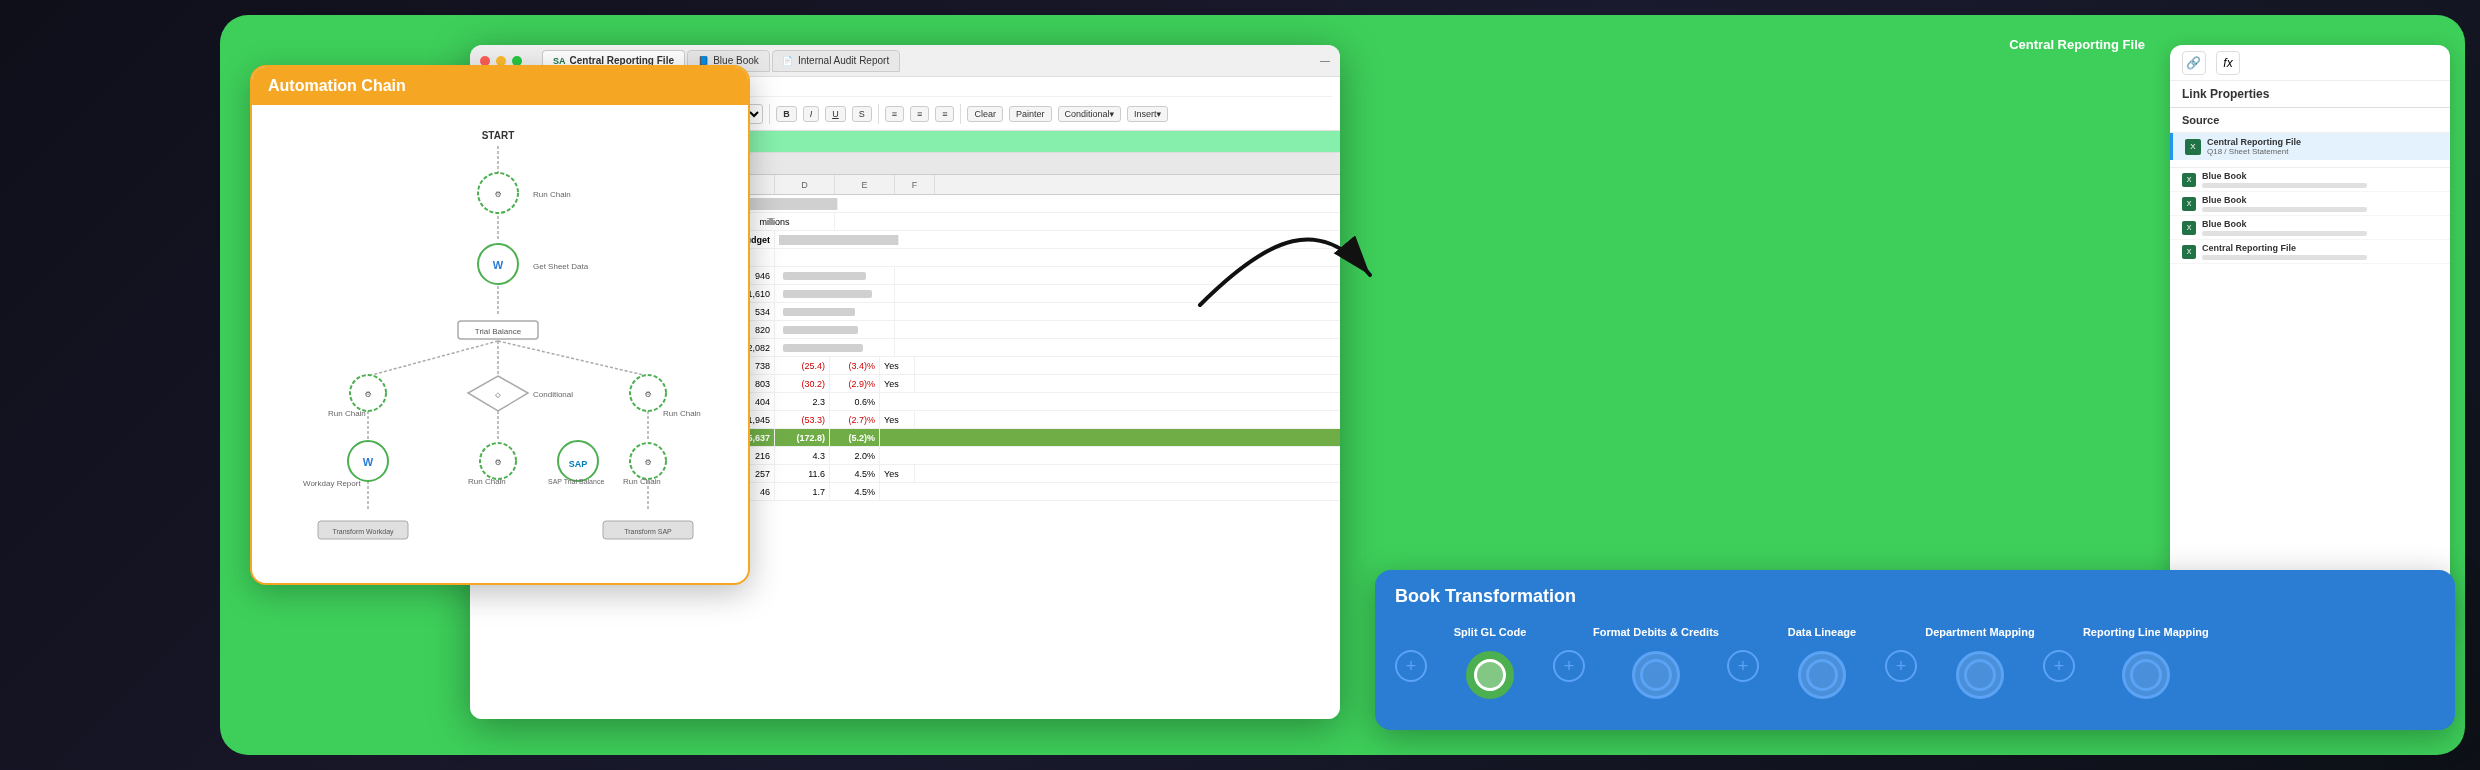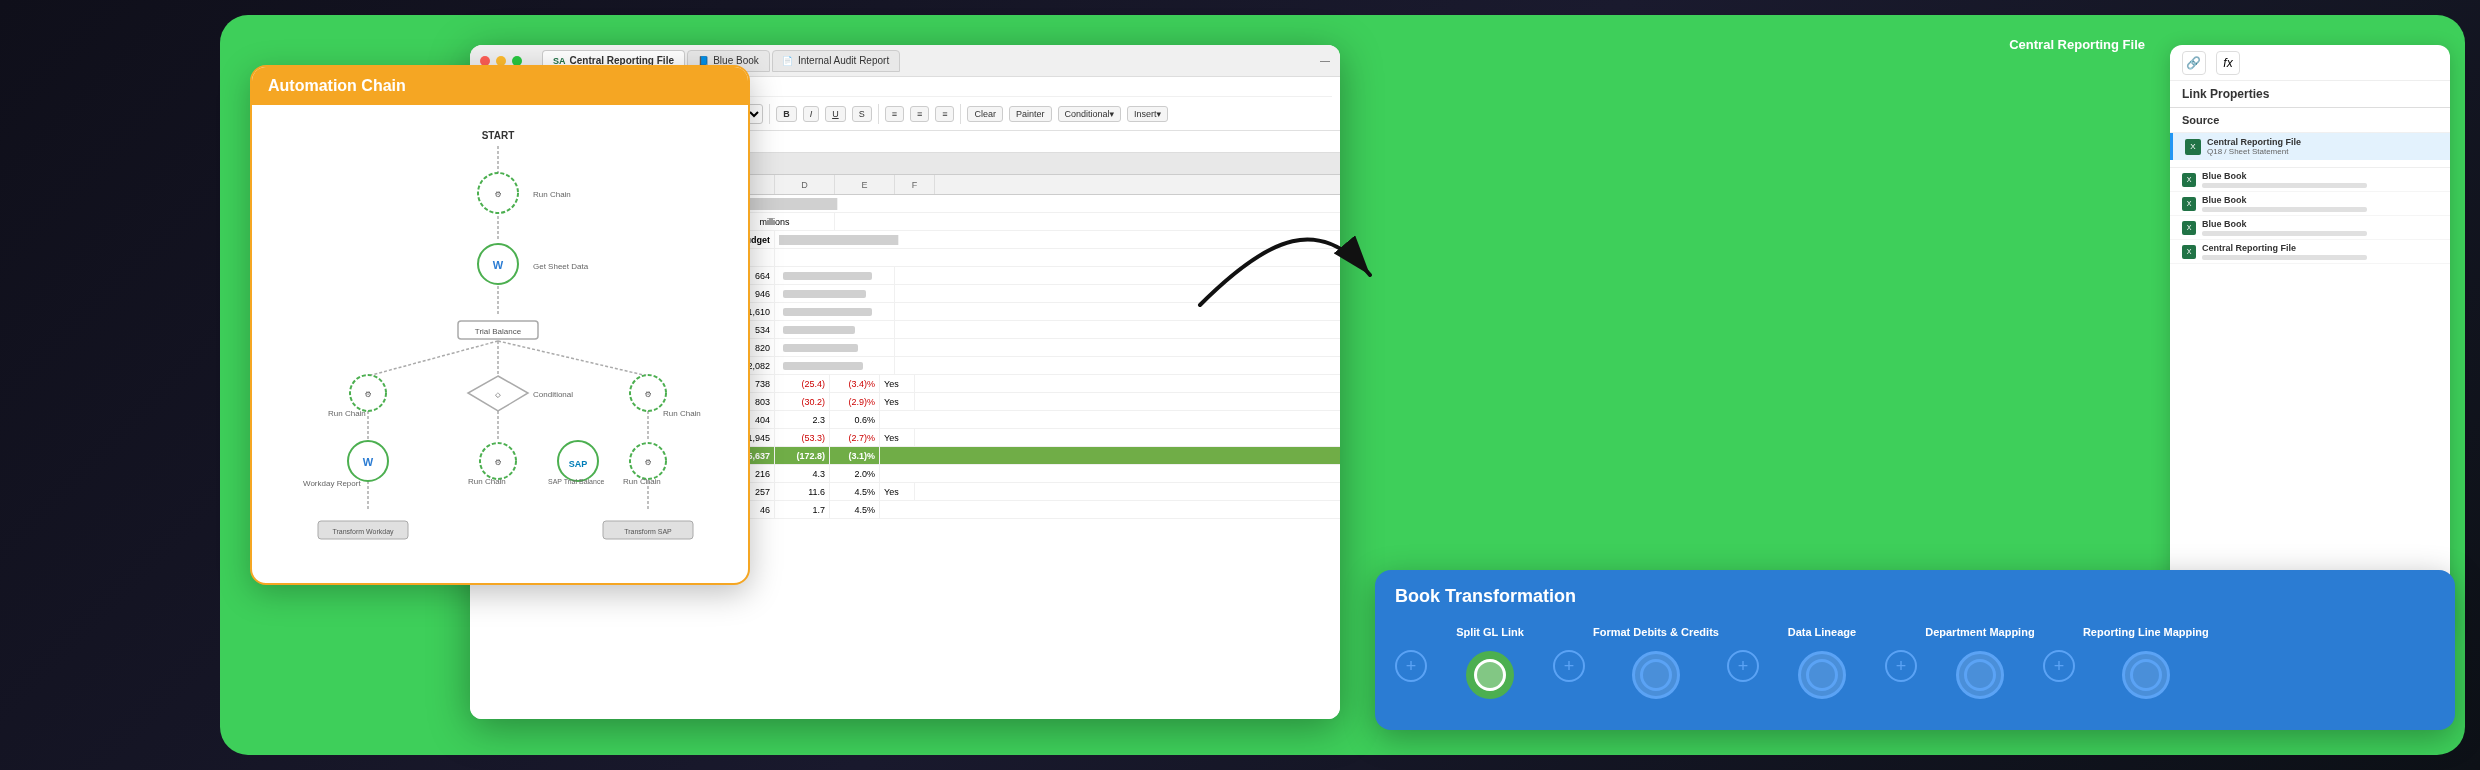--- a/index.html
+++ b/index.html
@@ -31,21 +31,21 @@
       padding: 12px;
     }
 
     
     .excel-window {
       position: absolute;
       top: 30px;
       left: 250px;
       width: 870px;
       bottom: 36px;
-      background: #ffffff;
+      background: #86efac;
       border-radius: 12px;
       box-shadow: 0 8px 40px rgba(0,0,0,0.35);
       overflow: hidden;
       z-index: 10;
     }
 
     .excel-titlebar {
       height: 32px;
       background: #f0f0f0;
       display: flex;
@@ -598,31 +598,20 @@
         <div class="cell" style="width:120px;background:#d0d0d0;height:10px;margin:4px;"></div>
       </div>
 
       <div class="sheet-row">
         <div class="cell row-num-col">4</div>
         <div class="cell" style="width:160px"></div>
         <div class="cell right bold" style="width:60px">MTD</div>
         <div class="cell" style="width:60px"></div>
       </div>
 
-      <div class="sheet-row">
-        <div class="cell row-num-col">5</div>
-        <div class="cell" style="width:160px">
-            <div class="gray-placeholder" style="width:90%"></div>
-          </div>
-        <div class="cell right" style="width:60px">659</div>
-        <div class="cell right" style="width:60px">664</div>
-        <div class="cell" style="width:120px">
-            <div class="gray-placeholder" style="width:80%"></div>
-          </div>
-      </div>
 
       <div class="sheet-row">
         <div class="cell row-num-col">6</div>
         <div class="cell" style="width:160px">
             <div class="gray-placeholder" style="width:85%"></div>
           </div>
         <div class="cell right" style="width:60px">858</div>
         <div class="cell right" style="width:60px">946</div>
         <div class="cell" style="width:120px">
             <div class="gray-placeholder" style="width:75%"></div>
@@ -724,21 +713,21 @@
         <div class="cell right" style="width:50px;color:#c00">(2.7)%</div>
         <div class="cell" style="width:35px">Yes</div>
       </div>
 
       <div class="sheet-row" style="background:#70ad47;">
         <div class="cell row-num-col" style="background:#f2f2f2">16</div>
         <div class="cell bold" style="width:160px;color:#fff;background:#70ad47">Net Sales</div>
         <div class="cell right bold" style="width:60px;color:#fff;background:#4a9d2f;border:2px solid #2b7cd3">5,464</div>
         <div class="cell right bold" style="width:60px;color:#fff;background:#70ad47">5,637</div>
         <div class="cell right bold" style="width:55px;color:#fff;background:#70ad47">(172.8)</div>
-        <div class="cell right bold" style="width:50px;color:#fff;background:#70ad47">(3.1)%</div>
+        <div class="cell right bold" style="width:50px;color:#fff;background:#70ad47">(5.2)%</div>
       </div>
 
       <div class="sheet-row">
         <div class="cell row-num-col">17</div>
         <div class="cell" style="width:160px">
             <div class="gray-placeholder" style="width:55%"></div>
           </div>
         <div class="cell right" style="width:60px">212</div>
         <div class="cell right" style="width:60px">216</div>
         <div class="cell right" style="width:55px">4.3</div>
@@ -895,21 +884,21 @@
 
   <div class="data-transform-panel">
     <div class="dt-header">Book Transformation</div>
     <div class="dt-steps">
 
       <div class="dt-add-btn">
         <span style="font-size:18px;color:#5ba3f5;line-height:1">+</span>
       </div>
 
       <div class="dt-step">
-        <div class="dt-step-label">Split GL Link</div>
+        <div class="dt-step-label">Split GL Code</div>
         <div class="dt-step-circle active">
           <div class="dt-step-inner active"></div>
         </div>
       </div>
 
       <div class="dt-add-btn">
         <span style="font-size:18px;color:#5ba3f5;line-height:1">+</span>
       </div>
 
       <div class="dt-step">

